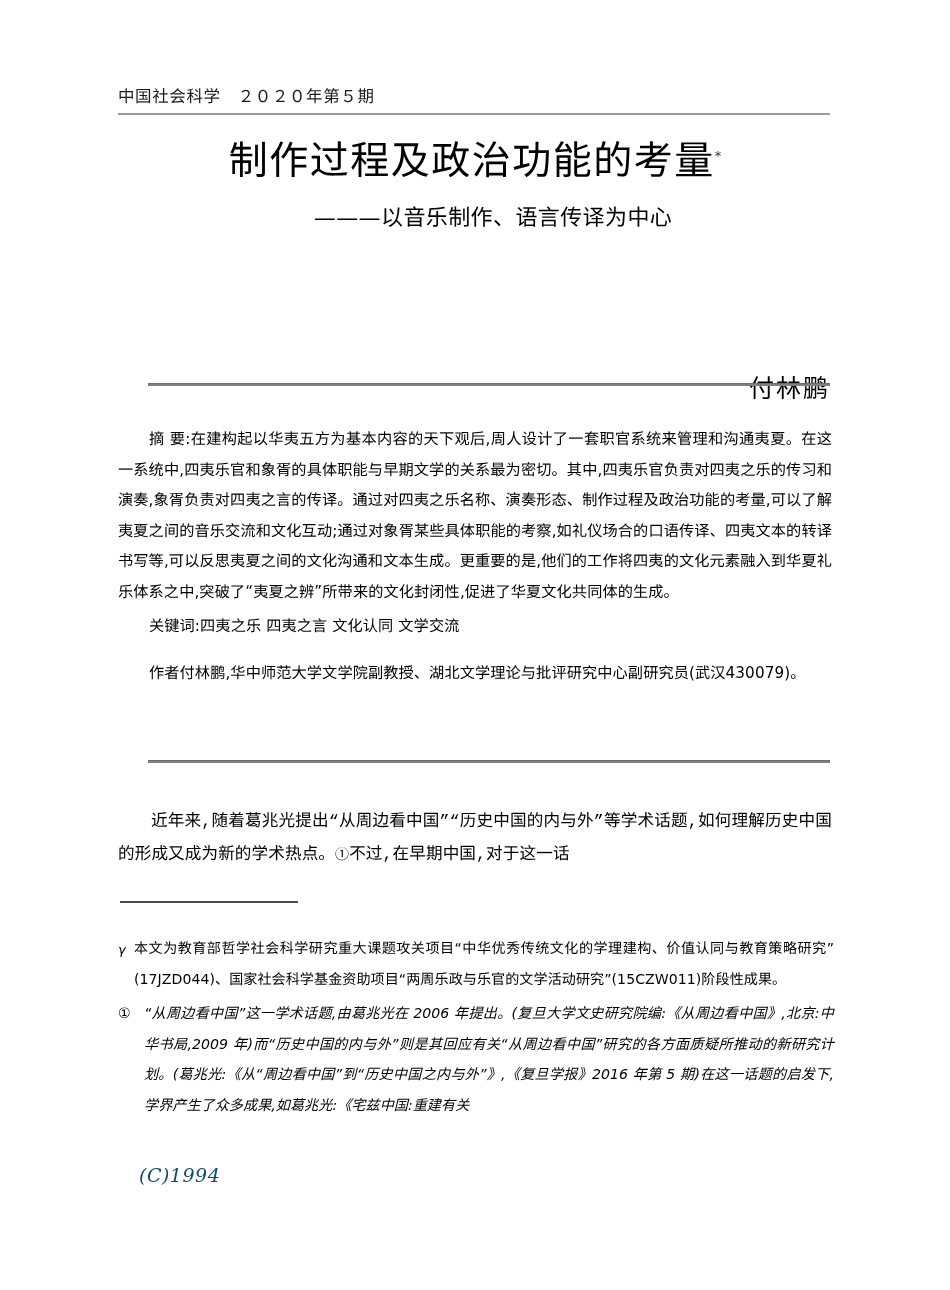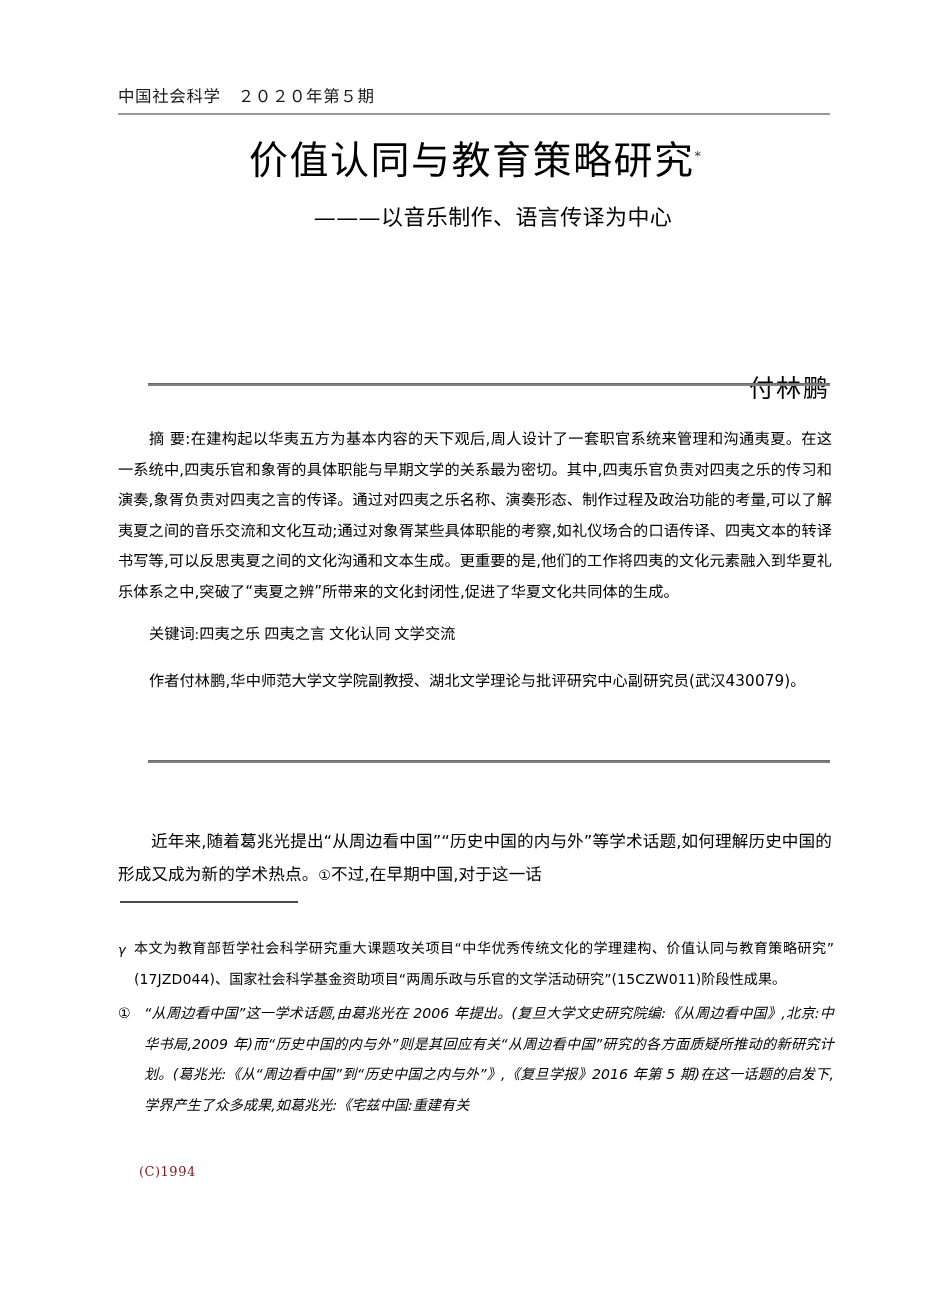--- a/index.html
+++ b/index.html
@@ -114,43 +114,43 @@
     text-align: justify;
     text-justify: inter-ideograph;
     color: #000;
     margin: 0;
     letter-spacing: 0.1px;
   }
   .indent2 {
     text-indent: 31px;
   }
   .keywords {
-    margin-top: 12px;
-    font-family: Liberation Serif, serif;
+    margin-top: 4px;
   }
   .bio {
     margin-top: 16px;
   }
   .rule-thick-2 {
     position: absolute;
     left: 148px;
     top: 760px;
     width: 682px;
     height: 3px;
     background: #808080;
     border-top: 1px solid #6d6d6d;
     box-sizing: border-box;
   }
 
   
   .body-block {
     position: absolute;
     left: 118px;
-    top: 825px;
+    top: 805px;
     width: 714px;
+    font-family: Liberation Mono, monospace;
   }
   .body-p {
     font-size: 16.6px;
     line-height: 33px;
     text-align: justify;
     text-justify: inter-ideograph;
     text-indent: 33px;
     color: #000;
     margin: 0;
     letter-spacing: 0.1px;
@@ -204,36 +204,37 @@
     padding-left: 0;
     font-style: italic;
   }
 
   
   .watermark {
     position: absolute;
     left: 139px;
     top: 1164px;
     font-family: "DejaVu Serif", "Liberation Serif", serif;
-    font-size: 13px;
-    color: #7f1d1d;
+    font-size: 19px;
+    color: #0c4a6e;
     letter-spacing: 0.5px;
     white-space: pre;
+    font-style: italic;
   }
 </style>
 </head>
 <body>
 
 <div class="page">
 
   <div class="running-head">中国社会科学　２０２０年第５期</div>
   <div class="rule-head"></div>
 
   <div class="title-wrap">
-    <div class="doc-title"><span>价值认同与教育策略研究</span><span class="title-star">*</span></div>
+    <div class="doc-title"><span>制作过程及政治功能的考量</span><span class="title-star">*</span></div>
   </div>
   <div class="doc-subtitle">———以音乐制作、语言传译为中心</div>
 
   <div class="author-line">付林鹏</div>
   <div class="rule-thick-1"></div>
 
   <div class="meta-block">
     <p class="meta-p indent2">摘 要:在建构起以华夷五方为基本内容的天下观后,周人设计了一套职官系统来管理和沟通夷夏。在这一系统中,四夷乐官和象胥的具体职能与早期文学的关系最为密切。其中,四夷乐官负责对四夷之乐的传习和演奏,象胥负责对四夷之言的传译。通过对四夷之乐名称、演奏形态、制作过程及政治功能的考量,可以了解夷夏之间的音乐交流和文化互动;通过对象胥某些具体职能的考察,如礼仪场合的口语传译、四夷文本的转译书写等,可以反思夷夏之间的文化沟通和文本生成。更重要的是,他们的工作将四夷的文化元素融入到华夏礼乐体系之中,突破了“夷夏之辨”所带来的文化封闭性,促进了华夏文化共同体的生成。</p>
     <p class="meta-p indent2 keywords">关键词:四夷之乐 四夷之言 文化认同 文学交流</p>
     <p class="meta-p indent2 bio">作者付林鹏,华中师范大学文学院副教授、湖北文学理论与批评研究中心副研究员(武汉430079)。</p>

